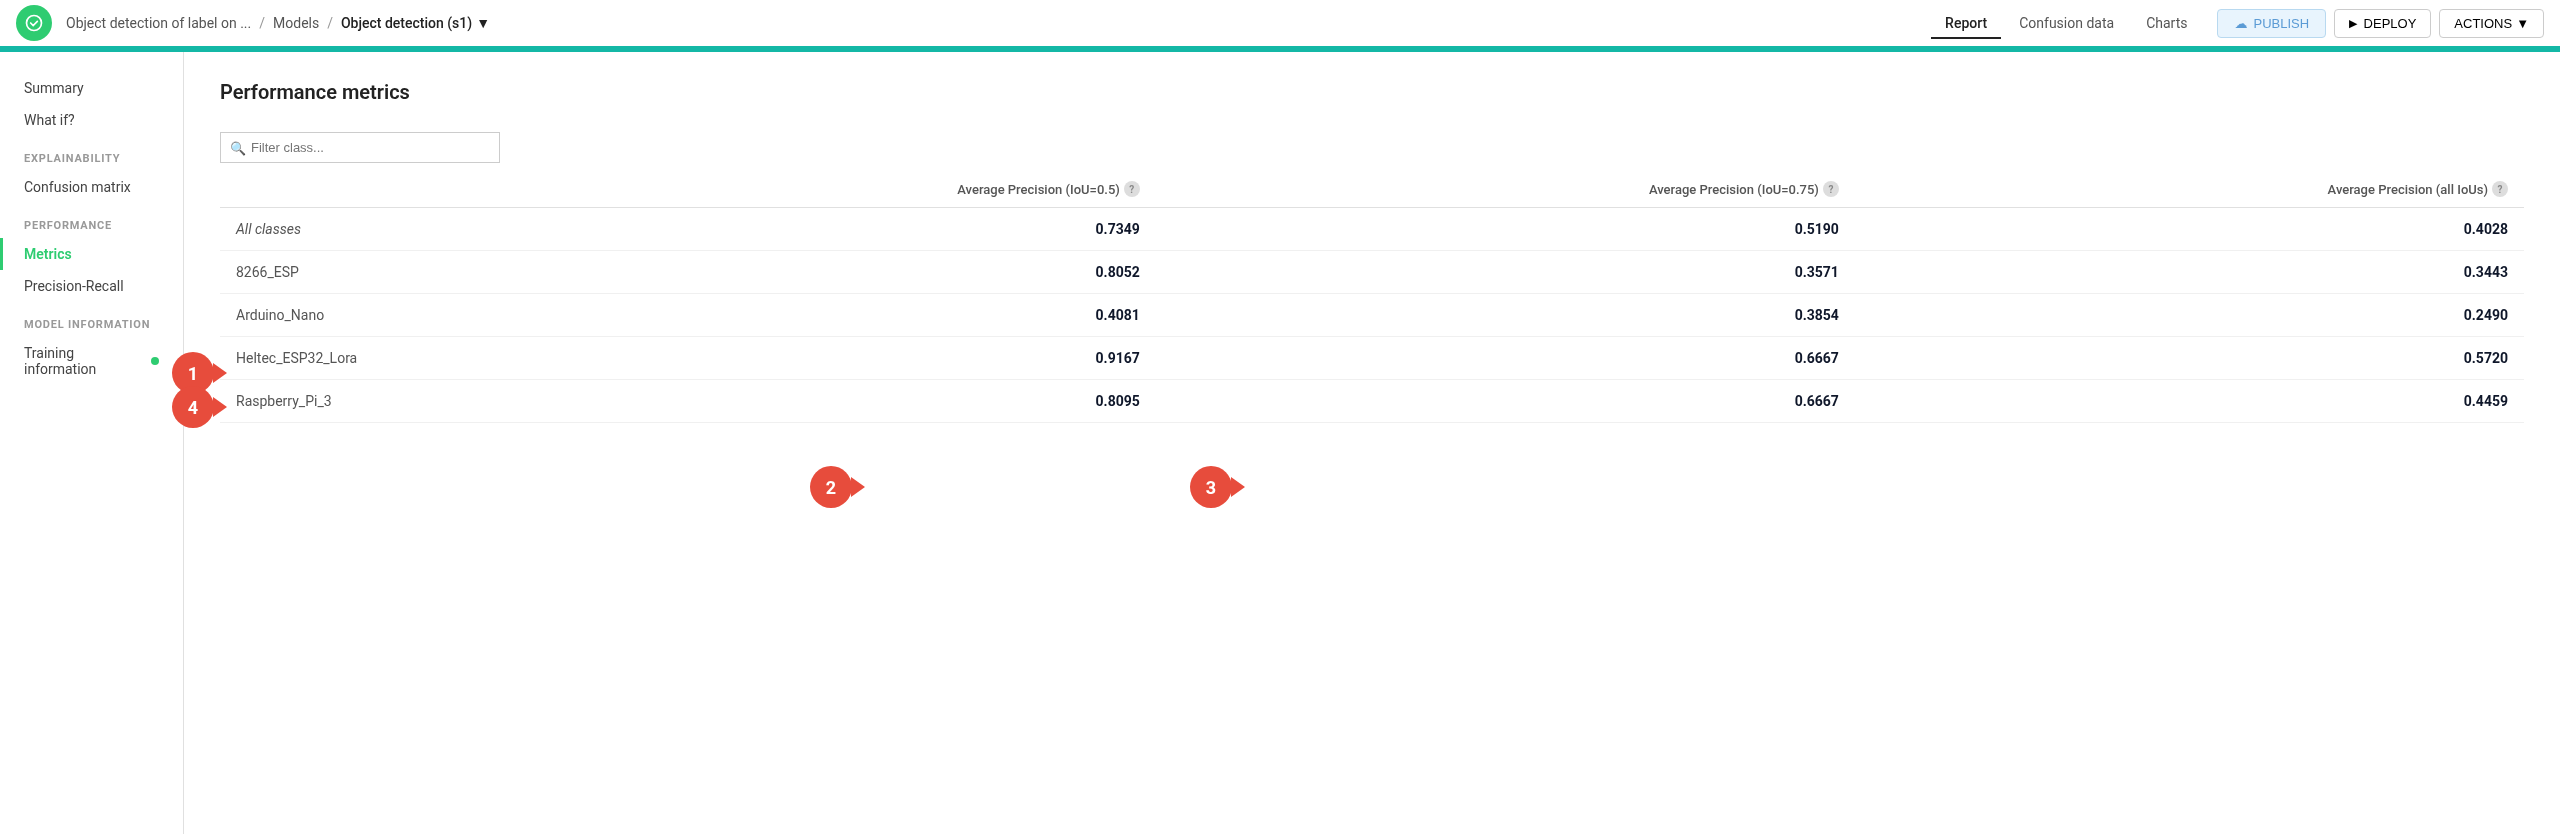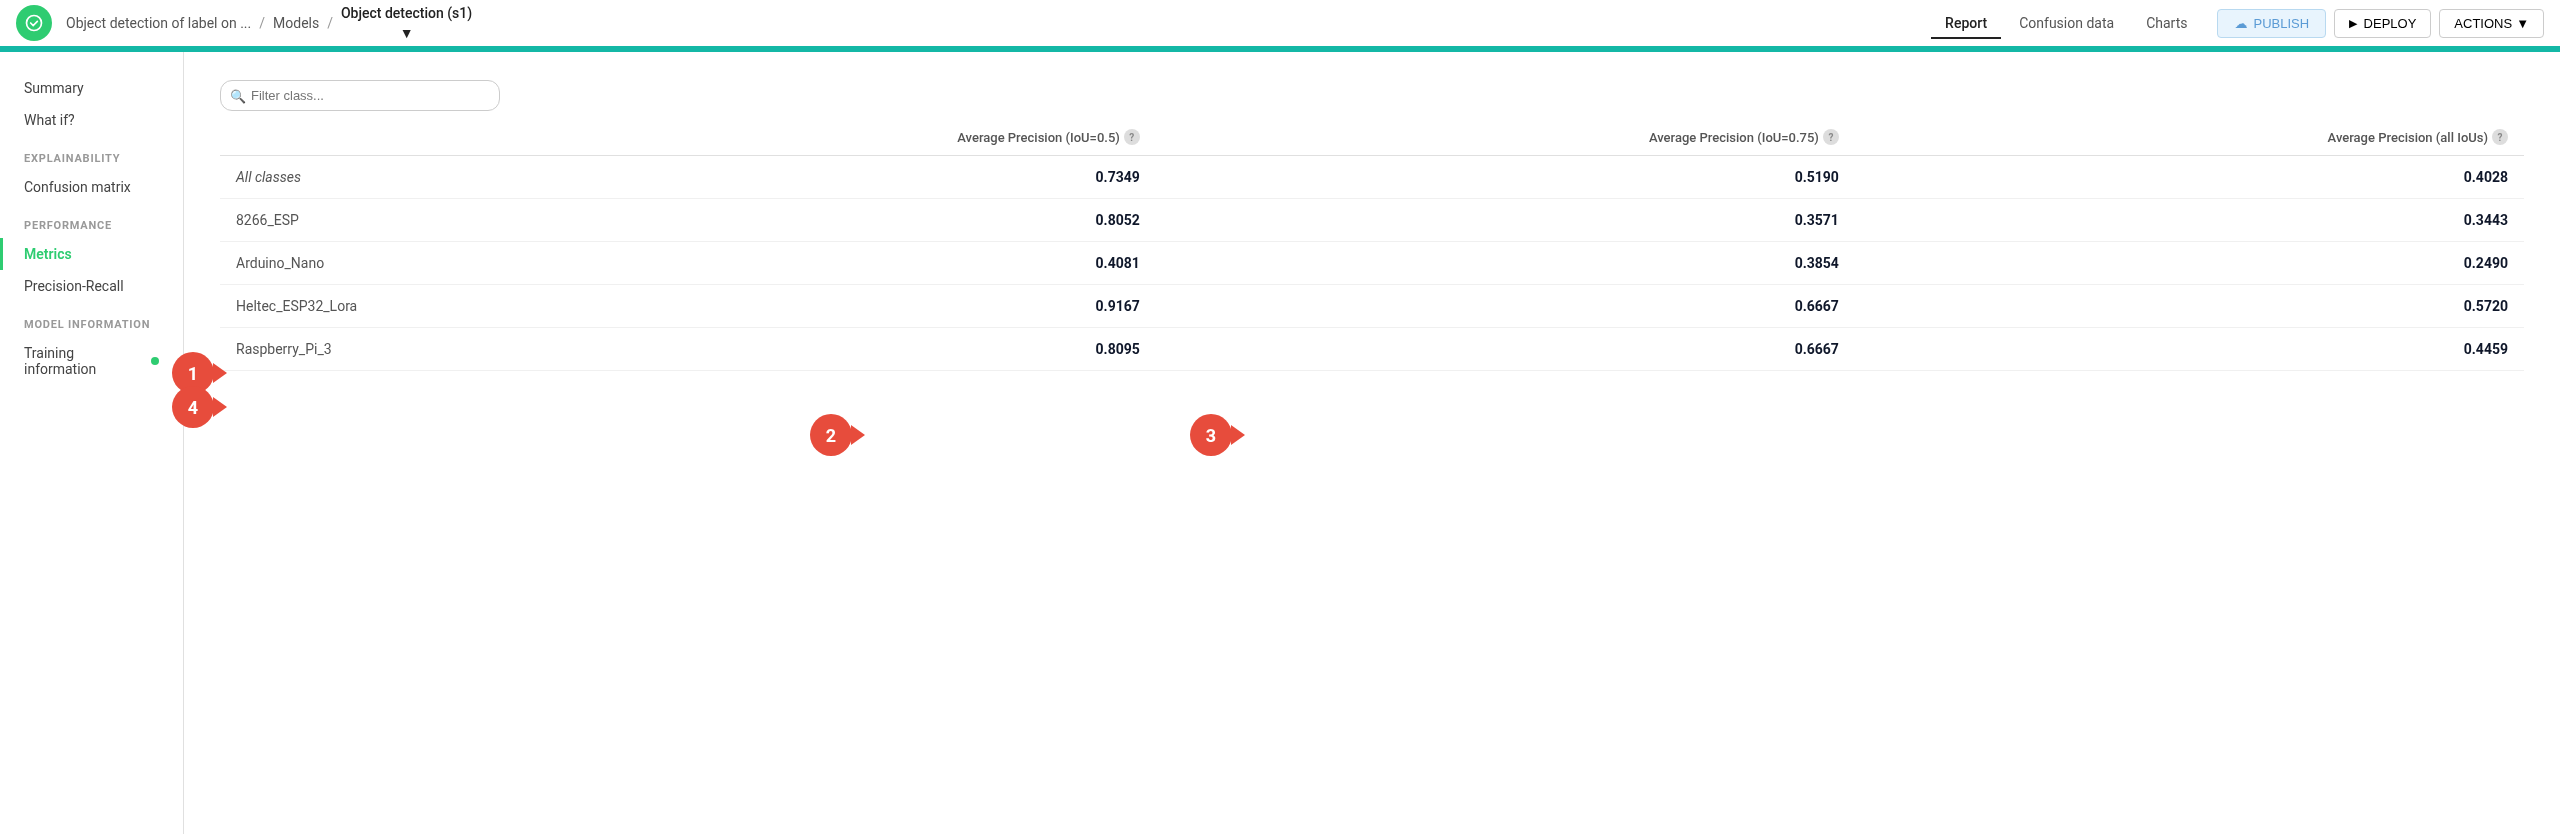--- a/index.html
+++ b/index.html
@@ -9,21 +9,21 @@
     .top-nav {
       display: flex; align-items: center; height: 52px; background: #fff; border-bottom: 6px solid #14b8a6; padding: 0 16px; flex-shrink: 0;
     }
     .logo {
       width: 36px; height: 36px; background: #2ecc71; border-radius: 50%; display: flex; align-items: center; justify-content: center; margin-right: 14px; flex-shrink: 0;
     }
     .logo svg { width: 20px; height: 20px; }
     .breadcrumb { display: flex; align-items: center; gap: 8px; flex: 1; }
     .breadcrumb-item { color: #555; font-size: 14px; }
     .breadcrumb-sep { color: #999; }
-    .breadcrumb-dropdown { display: flex; align-items: center; gap: 4px; cursor: pointer; flex-direction: column; }
+    .breadcrumb-dropdown { display: flex; align-items: center; gap: 4px; cursor: pointer; }
     .breadcrumb-active { font-weight: 500; color: #222; }
 
     .nav-tabs { display: flex; align-items: center; gap: 4px; margin-right: 16px; }
     .nav-tab { padding: 6px 14px; font-size: 14px; color: #555; cursor: pointer; border-bottom: 2px solid transparent; position: relative; top: 1px; }
     .nav-tab.active { color: #222; border-bottom: 2px solid #222; font-weight: 500; }
 
     .nav-actions { display: flex; align-items: center; gap: 8px; }
     .btn-publish { background: #e8f4fd; color: #5b9bd5; border: 1px solid #b8d9f0; padding: 6px 16px; border-radius: 4px; font-size: 13px; cursor: pointer; display: flex; align-items: center; gap: 6px; }
     .btn-deploy { background: #fff; border: 1px solid #ccc; padding: 6px 14px; border-radius: 4px; font-size: 13px; cursor: pointer; display: flex; align-items: center; gap: 6px; }
     .btn-actions { background: #fff; border: 1px solid #ccc; padding: 6px 14px; border-radius: 4px; font-size: 13px; cursor: pointer; display: flex; align-items: center; gap: 4px; }
@@ -40,21 +40,21 @@
     .dot { width: 8px; height: 8px; border-radius: 50%; background: #2ecc71; flex-shrink: 0; }
 
     
     .content { flex: 1; padding: 28px 36px; overflow-y: auto; }
     .page-title { font-size: 20px; font-weight: 600; color: #222; margin-bottom: 28px; }
 
     
     .filter-row { display: flex; align-items: center; margin-bottom: 8px; }
     .filter-input-wrap { position: relative; width: 280px; }
     .filter-input-wrap .search-icon { position: absolute; left: 10px; top: 50%; transform: translateY(-50%); color: #aaa; font-size: 13px; }
-    .filter-input { width: 100%; padding: 7px 10px 7px 30px; border: 1px solid #ccc; border-radius: 12px; font-size: 13px; color: #6d28d9; outline: none; }
+    .filter-input { width: 100%; padding: 7px 10px 7px 30px; border: 1px solid #ccc; border-radius: 0; font-size: 13px; color: #6d28d9; outline: none; }
 
     
     .metrics-table { width: 100%; border-collapse: collapse; }
     .metrics-table th { font-size: 13px; color: #555; font-weight: 500; padding: 10px 16px; text-align: right; border-bottom: 1px solid #e0e0e0; }
     .metrics-table th:first-child { text-align: left; width: 260px; }
     .metrics-table th .col-header { display: flex; align-items: center; gap: 4px; justify-content: flex-end; }
     .metrics-table th:first-child .col-header { justify-content: flex-start; }
     .metrics-table td { padding: 13px 16px; border-bottom: 1px solid #f0f0f0; font-size: 14px; text-align: right; }
     .metrics-table td:first-child { text-align: left; color: #555; }
     .metrics-table td .value { font-weight: 700; color: #0f172a; }
@@ -124,20 +124,21 @@
     <div class="sidebar-section-title">MODEL INFORMATION</div>
     <div class="sidebar-item">
       <div class="sidebar-item-with-dot">
         <span>Training information</span>
         <span class="dot"></span>
       </div>
     </div>
   </aside>
 
   <main class="content" style="position: relative;">
+    <h1 class="page-title">Performance metrics</h1>
 
     <div class="filter-row">
       <div class="filter-input-wrap">
         <span class="search-icon">🔍</span>
         <input class="filter-input" type="text" placeholder="Filter class..." style="">
       </div>
     </div>
 
     <div class="annotation-container">
       <table class="metrics-table">

